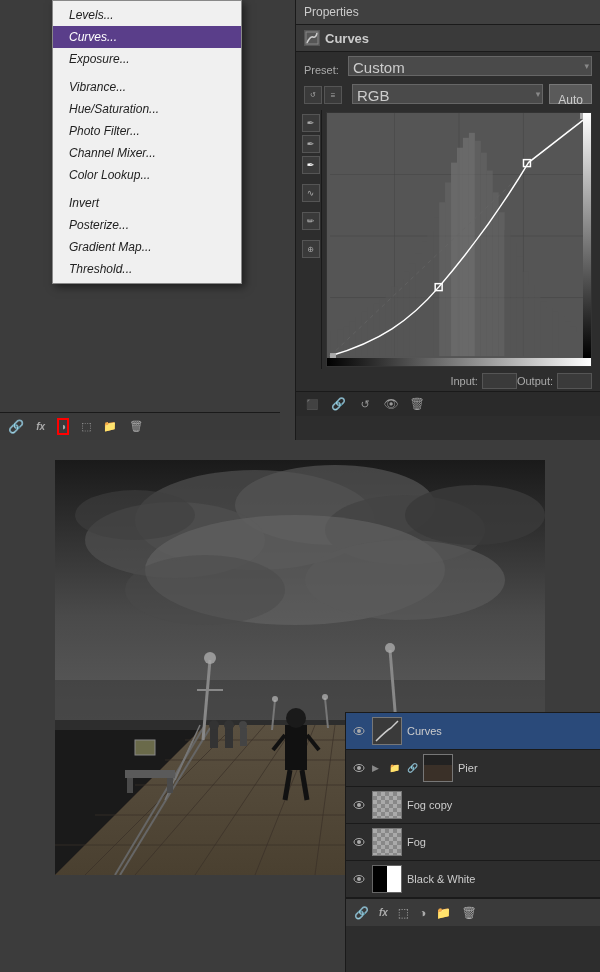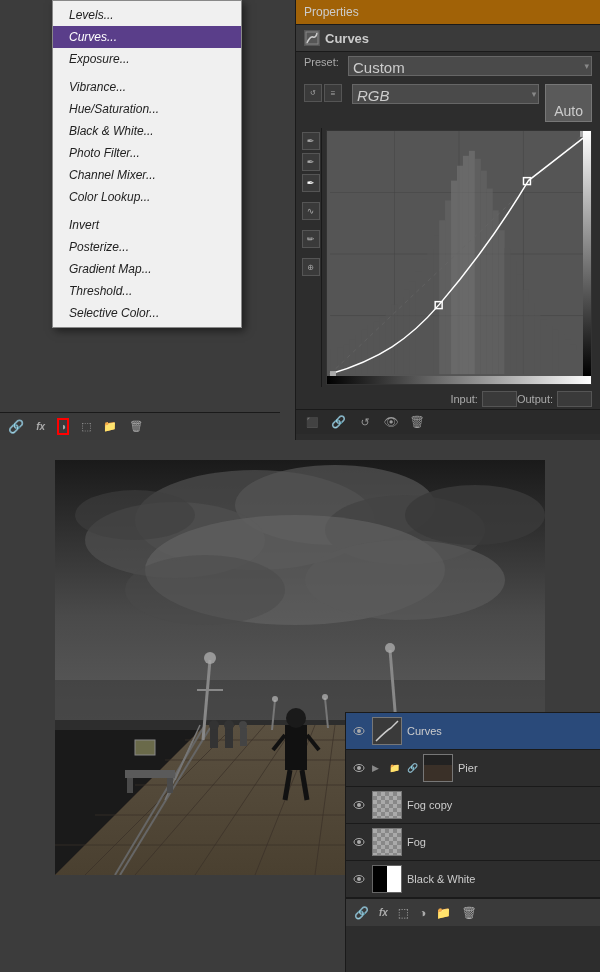--- a/index.html
+++ b/index.html
@@ -59,21 +59,21 @@
       position: absolute;
       top: 0;
       right: 0;
       width: 305px;
       height: 440px;
       background: #2d2d2d;
       border-left: 1px solid #1a1a1a;
     }
 
     .properties-header {
-      background: #a16207;
+      background: #404040;
       padding: 5px 8px;
       font-size: 12px;
       color: #ccc;
       border-bottom: 1px solid #1a1a1a;
     }
 
     .curves-title-bar {
       display: flex;
       align-items: center;
       padding: 5px 8px;
@@ -88,21 +88,21 @@
       background: #555;
       display: flex;
       align-items: center;
       justify-content: center;
       font-size: 10px;
       color: #aaa;
     }
 
     .panel-row {
       display: flex;
-      align-items: flex-start;
+      align-items: flex-end;
       padding: 4px 8px;
       gap: 6px;
     }
 
     .panel-label {
       color: #aaa;
       font-size: 11px;
       min-width: 38px;
     }
 
@@ -115,22 +115,22 @@
       flex: 1;
       height: 20px;
       appearance: none;
       -webkit-appearance: none;
     }
 
     .auto-btn {
       background: #5a5a5a;
       border: 1px solid #777;
       color: #ccc;
-      font-size: 14px;
-      padding: 18px 8px;
+      font-size: 12px;
+      padding: 8px 8px;
       height: 20px;
       cursor: pointer;
     }
 
     .curves-tools {
       width: 22px;
       background: #2d2d2d;
       display: flex;
       flex-direction: column;
       align-items: center;
@@ -387,30 +387,28 @@
 
   <div class="watermark">思客设计论坛 www.missyuan.com</div>
 
   <div class="dropdown-menu">
     <div class="menu-item">Levels...</div>
     <div class="menu-item active">Curves...</div>
     <div class="menu-item">Exposure...</div>
     <div class="menu-separator"></div>
     <div class="menu-item">Vibrance...</div>
     <div class="menu-item">Hue/Saturation...</div>
-    <div class="menu-item">Black &amp; White...</div>
     <div class="menu-item">Photo Filter...</div>
     <div class="menu-item">Channel Mixer...</div>
     <div class="menu-item">Color Lookup...</div>
     <div class="menu-separator"></div>
     <div class="menu-item">Invert</div>
     <div class="menu-item">Posterize...</div>
     <div class="menu-item">Gradient Map...</div>
     <div class="menu-item">Threshold...</div>
-    <div class="menu-item">Selective Color...</div>
   </div>
 
   <div class="layer-toolbar" style="bottom:0; left:0; right:320px; width:280px; position:absolute;">
     <span class="toolbar-icon">🔗</span>
     <span class="toolbar-icon" style="font-size:10px; font-style:italic; font-weight:bold; color:#aaa;">fx</span>
     <span class="toolbar-icon active" style="border:2px solid red; padding:1px; font-size:10px;">◑</span>
     <span class="toolbar-icon" style="font-size:11px;">⬚</span>
     <span class="toolbar-icon" style="font-size:11px;">📁</span>
     <span class="toolbar-icon" style="font-size:11px;">🗑</span>
   </div>
@@ -440,21 +438,21 @@
       </div>
     </div>
 
     <div class="panel-row">
 
       <div style="display:flex; gap:2px; margin-right:4px;">
         <div class="tool-btn" style="font-size:7px;">↺</div>
         <div class="tool-btn" style="font-size:8px;">≡</div>
       </div>
       <div class="panel-select-wrap" style="flex:1;">
-        <select class="panel-select" style="width:100%;font-style:italic;">
+        <select class="panel-select" style="width:100%;">
           <option>RGB</option>
         </select>
       </div>
       <button class="auto-btn">Auto</button>
     </div>
 
     <div style="display:flex; padding:2px 4px;">
 
       <div class="curves-tools" style="width:22px; display:flex; flex-direction:column; gap:3px; padding:4px 2px;">
         <div class="tool-btn" style="font-size:9px;">✒</div>

